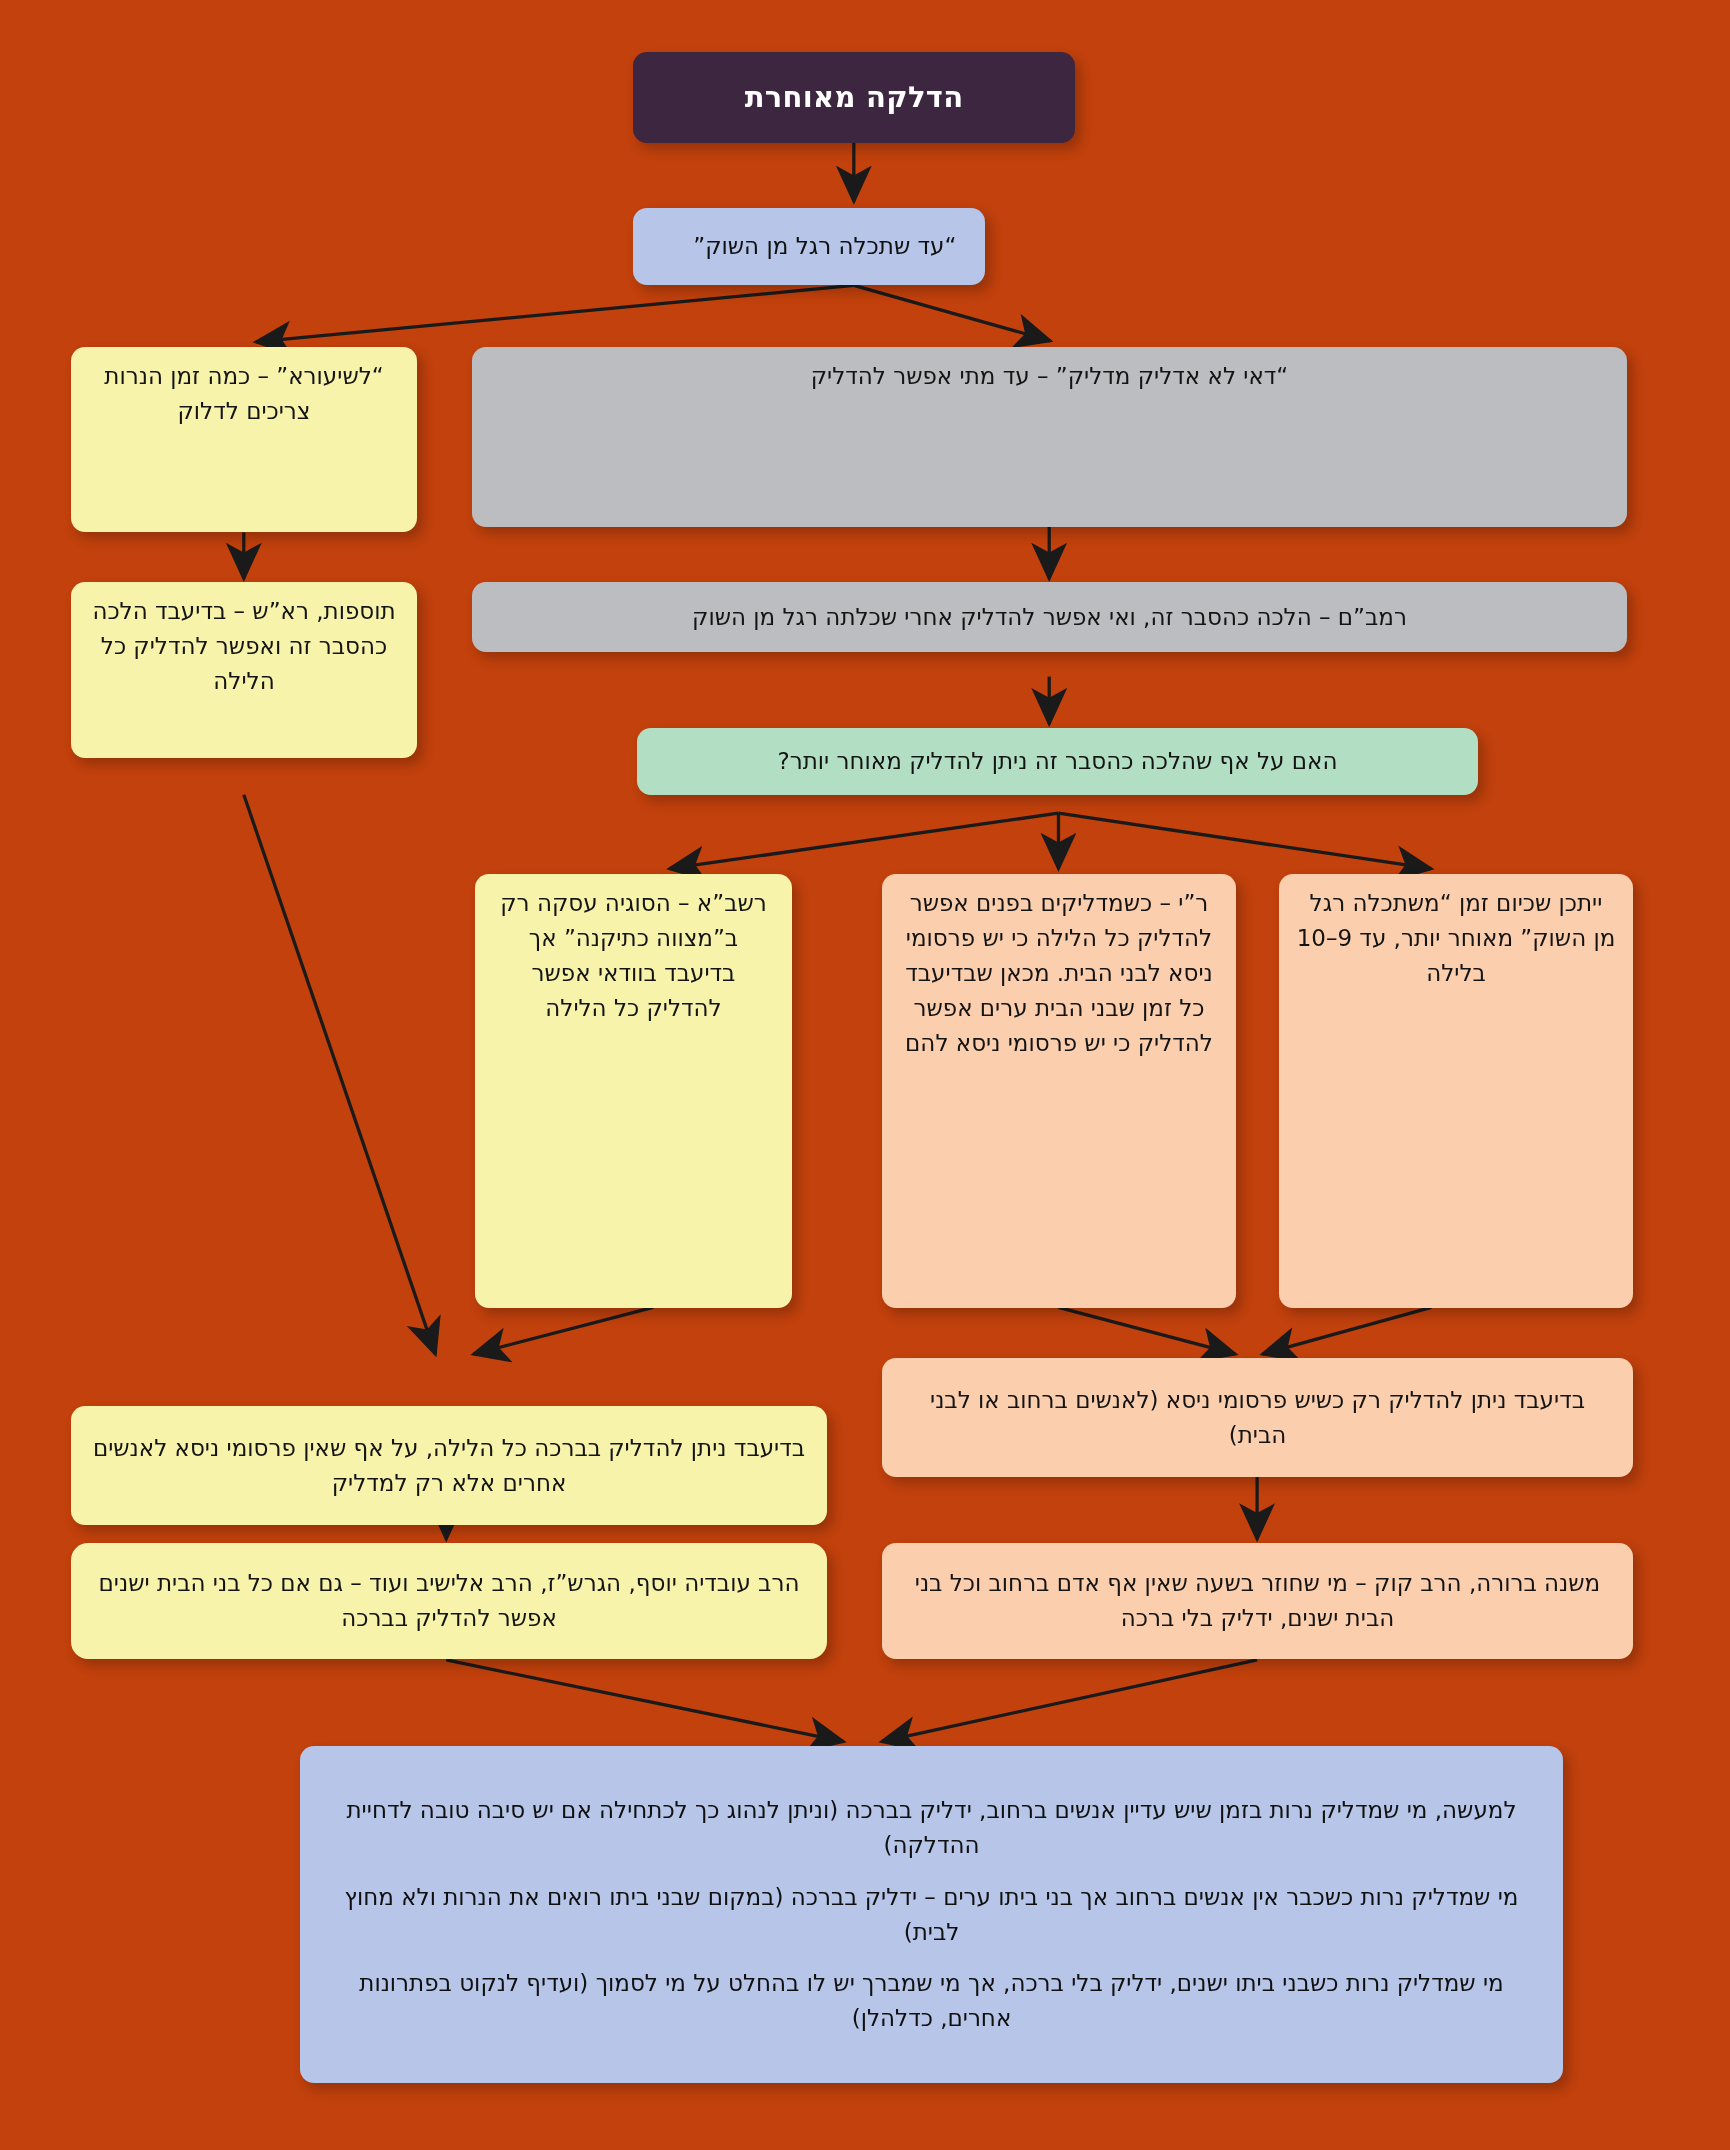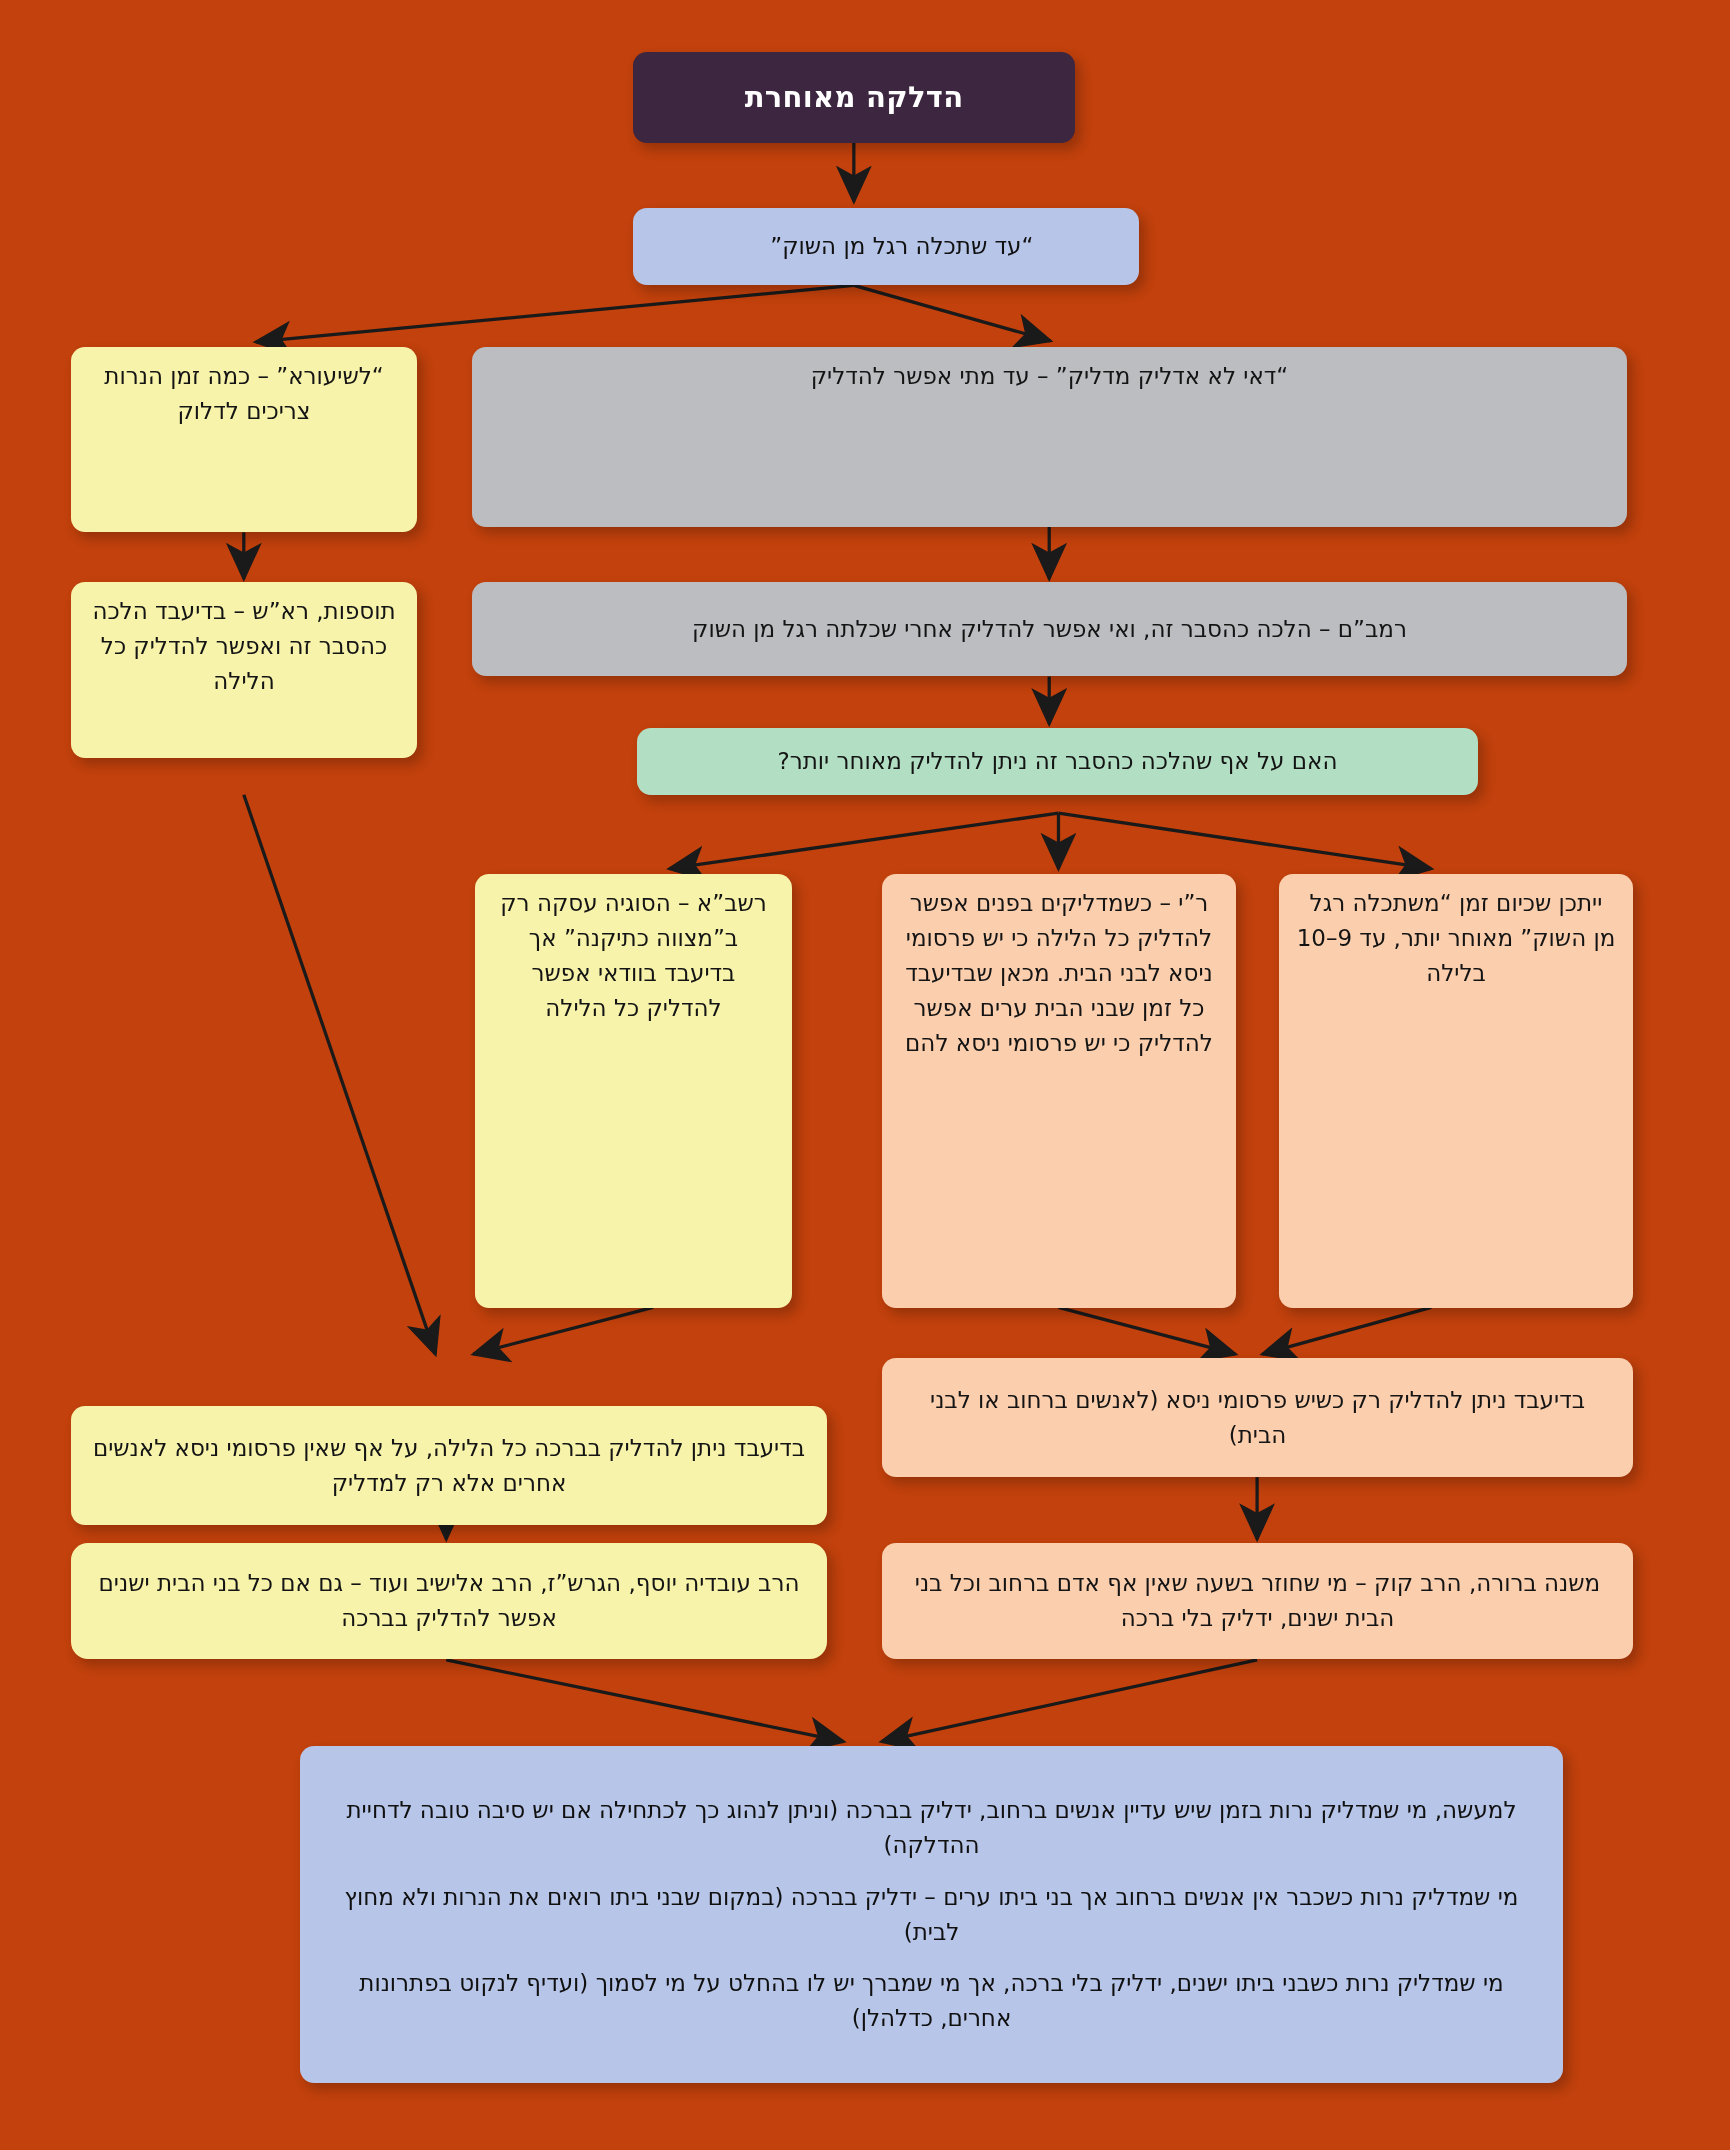--- a/index.html
+++ b/index.html
@@ -107,37 +107,37 @@
       <path d="M820,3050 L1550,3200"></path>
 
       <path d="M2310,3050 L1620,3200"></path>
     </g>
   </svg>
 
   <div class="node n-title" style="left:633px; top:52px; width:442px; height:91px;">
     <span class="txt">הדלקה מאוחרת</span>
   </div>
 
-  <div class="node n-blue" style="left:633px; top:208px; width:506px; height:77px;padding-left:48px;">
+  <div class="node n-blue" style="left:633px; top:208px; width:352px; height:77px;padding-left:48px;">
     <span class="txt">“עד שתכלה רגל מן השוק”</span>
   </div>
 
   <div class="node n-yellow v-top" style="left:71px; top:347px; width:346px; height:185px;">
     <span class="txt">“לשיעורא” – כמה זמן הנרות צריכים לדלוק</span>
   </div>
 
   <div class="node n-gray v-top" style="left:472px; top:347px; width:1155px; height:180px;">
     <span class="txt">“דאי לא אדליק מדליק” – עד מתי אפשר להדליק</span>
   </div>
 
   <div class="node n-yellow v-top" style="left:71px; top:582px; width:346px; height:176px;">
     <span class="txt">תוספות, רא”ש – בדיעבד הלכה כהסבר זה ואפשר להדליק כל הלילה</span>
   </div>
 
-  <div class="node n-gray" style="left:472px; top:582px; width:1155px; height:94px;">
+  <div class="node n-gray" style="left:472px; top:582px; width:1155px; height:70px;">
     <span class="txt">רמב”ם – הלכה כהסבר זה, ואי אפשר להדליק אחרי שכלתה רגל מן השוק</span>
   </div>
 
   <div class="node n-green" style="left:637px; top:728px; width:841px; height:67px;">
     <span class="txt">האם על אף שהלכה כהסבר זה ניתן להדליק מאוחר יותר?</span>
   </div>
 
   <div class="node n-yellow v-top" style="left:475px; top:874px; width:317px; height:434px;">
     <span class="txt">רשב”א – הסוגיה עסקה רק ב”מצווה כתיקנה” אך בדיעבד בוודאי אפשר להדליק כל הלילה</span>
   </div>

